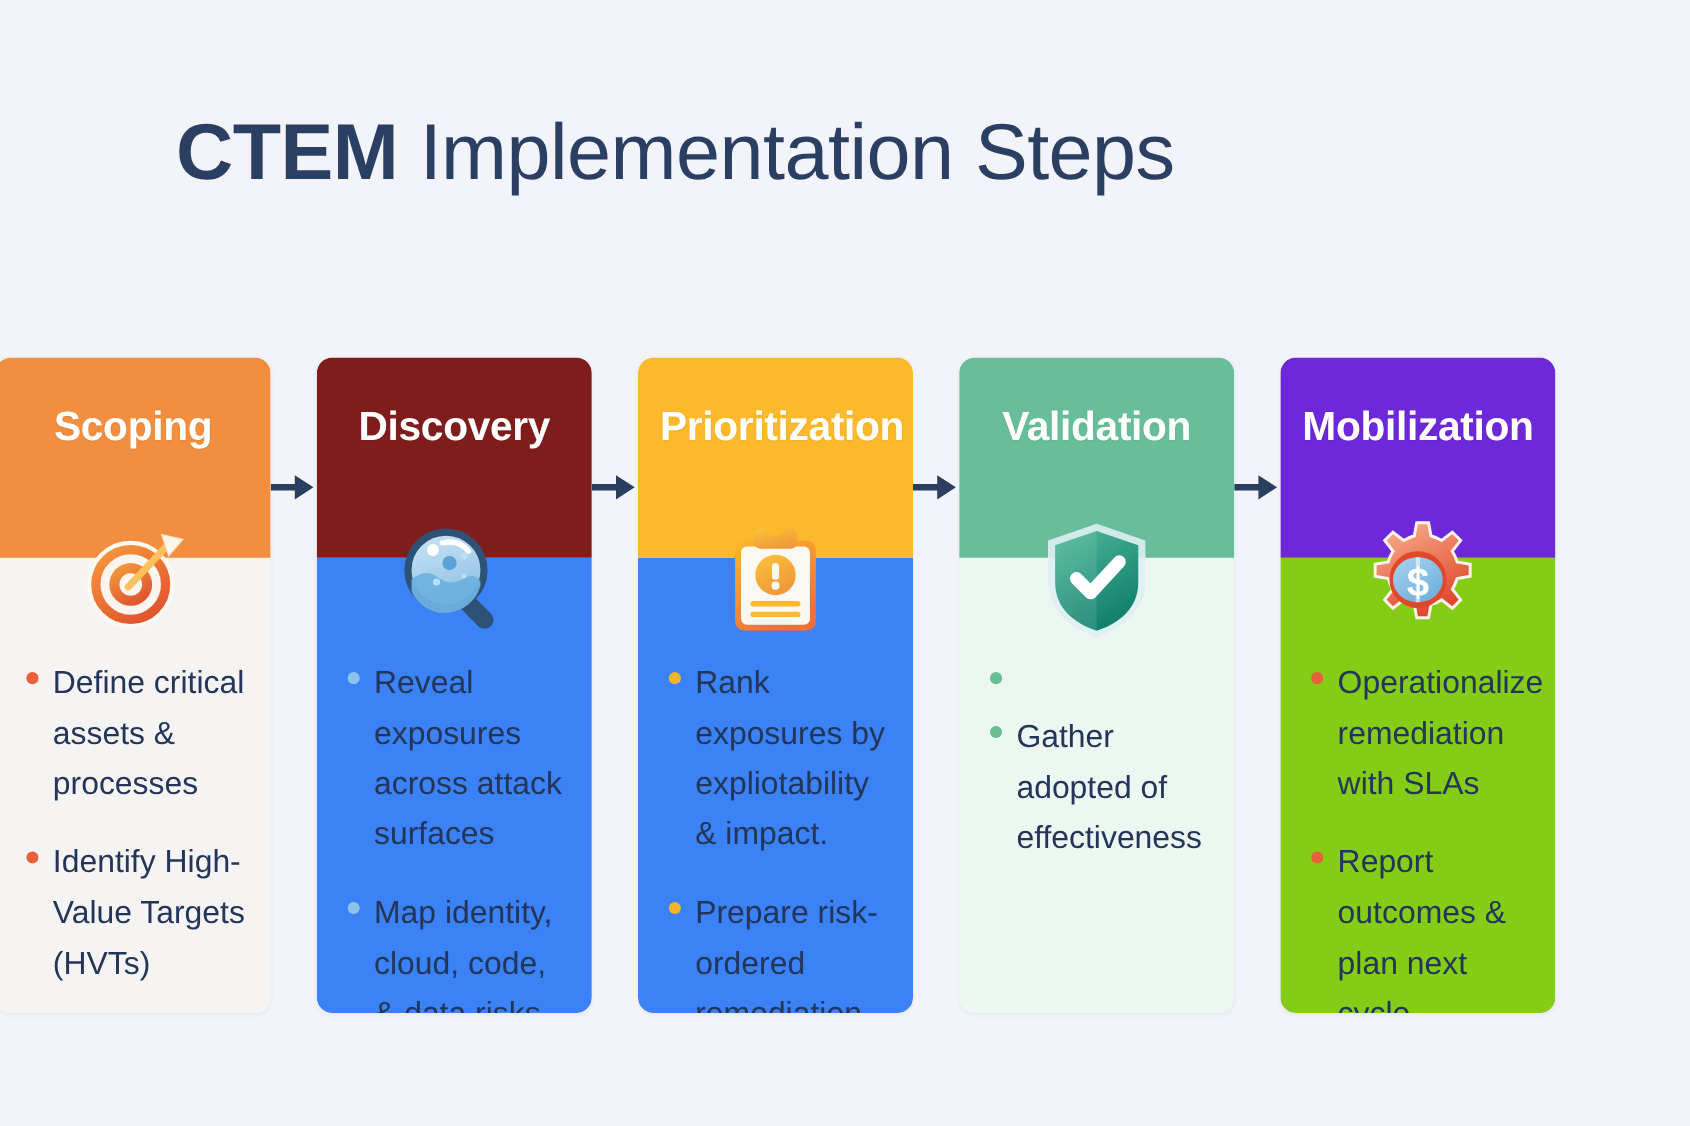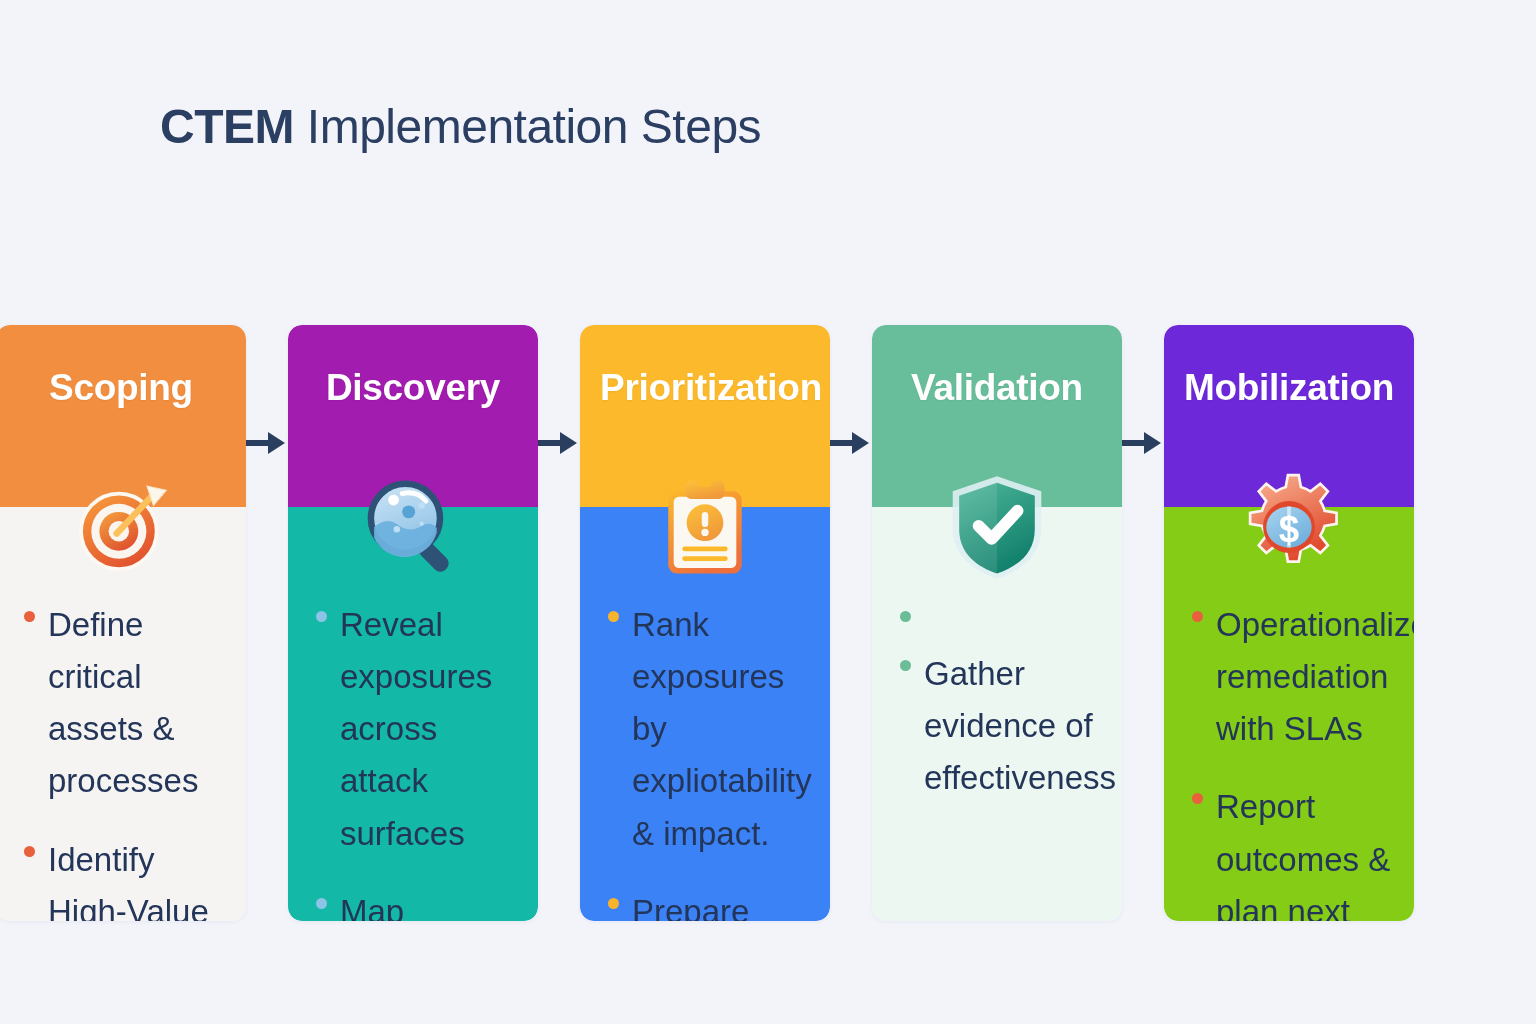--- a/index.html
+++ b/index.html
@@ -14,21 +14,21 @@
     background: #f3f4fa;
     font-family: "Liberation Sans", "DejaVu Sans", sans-serif;
     position: relative;
   }
 
   
   #page-title {
     position: absolute;
     left: 160px;
     top: 103px;
-    font-size: 48px;
+    font-size: 72px;
     line-height: 1.0;
     color: #2b3f63;
     letter-spacing: -0.5px;
     white-space: nowrap;
     font-weight: 400;
   }
   #page-title .title-strong { font-weight: 700; }
 
   
   #steps-rail {
@@ -105,21 +105,21 @@
   .bullet-dot {
     flex: 0 0 auto;
     width: 11px;
     height: 11px;
     border-radius: 50%;
     margin-top: 12px;
     margin-right: 13px;
   }
 
   .bullet-text {
-    font-size: 33px;
+    font-size: 29px;
     line-height: 1.58;
     color: #233559;
     font-weight: 400;
   }
 
   
   .step-arrow {
     flex: 0 0 auto;
     width: 42px;
     height: 596px;
@@ -172,24 +172,24 @@
     <path d="M46 56 L79 21" stroke="#fcc15a" stroke-width="6" stroke-linecap="round"></path>
     <path d="M74 12 L92 16 L80 30 Z" fill="#fdf6ea" stroke="#f7e3c4" stroke-width="1"></path>
   </svg></div>
     </div>
     <div class="step-arrow">
       <svg viewBox="0 0 42 30" width="42" height="30">
     <path d="M0 12 h22 V4 l17 11 -17 11 v-8 H0 Z" fill="#2a3f5f"></path>
   </svg>
     </div>
     <div class="step-card">
-      <div class="step-header" style="background: #a21caf;">
+      <div class="step-header" style="background: #7f1d1d;">
         <span class="step-title">Discovery</span>
       </div>
-      <div class="step-body" style="background: #14b8a6;">
+      <div class="step-body" style="background: #3b82f6;">
         <ul class="bullet-list">
           <li class="bullet-item">
             <span class="bullet-dot" style="background: rgb(140, 195, 230);"></span>
             <span class="bullet-text">Reveal exposures across attack surfaces</span>
           </li>
           <li class="bullet-item">
             <span class="bullet-dot" style="background: rgb(140, 195, 230);"></span>
             <span class="bullet-text">Map identity, cloud, code, &amp; data risks</span>
           </li>
         </ul>
@@ -264,21 +264,21 @@
       <div class="step-header" style="background: rgb(104, 190, 154);">
         <span class="step-title">Validation</span>
       </div>
       <div class="step-body" style="background: rgb(237, 247, 242);">
         <ul class="bullet-list">
           <li class="bullet-item">
             <span class="bullet-dot" style="background: rgb(107, 189, 151);"></span>
           </li>
           <li class="bullet-item">
             <span class="bullet-dot" style="background: rgb(107, 189, 151);"></span>
-            <span class="bullet-text">Gather evidence of effectiveness</span>
+            <span class="bullet-text">Gather adopted of effectiveness</span>
           </li>
         </ul>
       </div>
       <div class="step-icon"><svg viewBox="0 0 100 100" width="108" height="108">
     <defs>
       <linearGradient id="sh1" x1="0" y1="0" x2="0.5" y2="1">
         <stop offset="0%" stop-color="#4fb89a"></stop>
               <stop offset="100%" stop-color="#12816d"></stop>
       </linearGradient>
     </defs>

